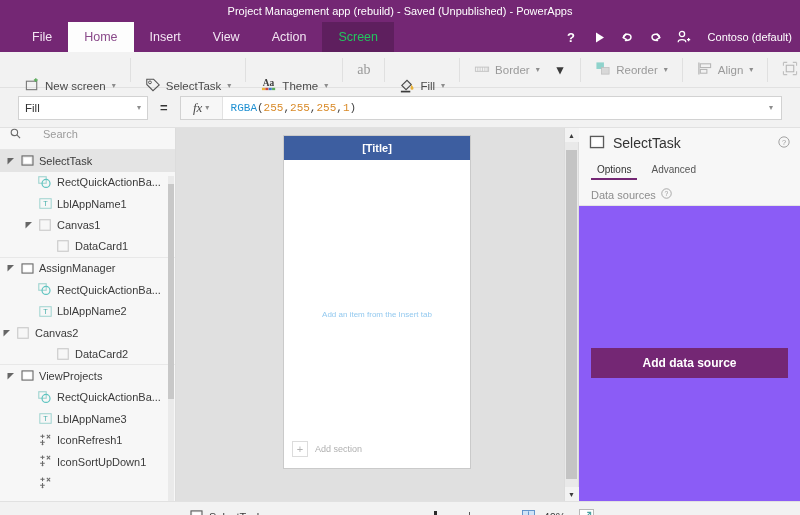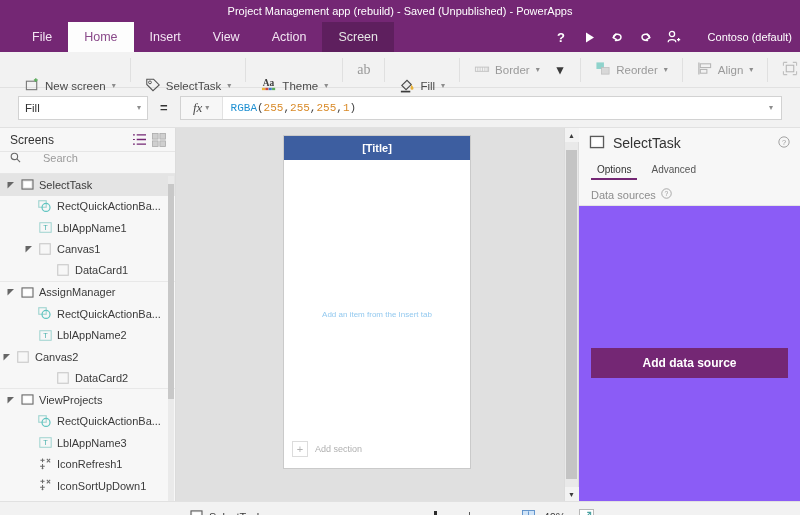--- a/index.html
+++ b/index.html
@@ -24,30 +24,30 @@
   .menubar {
     height: 30px; background: #742774;
     display: flex; align-items: stretch; position: relative;
   }
   .menubar .tabs { display: flex; align-items: stretch; padding-left: 16px; }
   .mtab {
     padding: 0 16px; display: flex; align-items: center;
     color: #f3e6f3; font-size: 12.5px; cursor: default;
   }
   .mtab.active { background: #fdfdfd; color: #8a4a8a; }
-  .mtab.screen-hl { background: #5e1f5e; color:#e5e5e5; }
+  .mtab.screen-hl { background: #5e1f5e; color:#22c55e; }
   .menu-right {
     position: absolute; right: 8px; top: 0; bottom: 0;
     display: flex; align-items: center; gap: 13px; color: #fff;
   }
   .menu-right .icn {
     display:flex; align-items:center; justify-content:center;
     width:15px; height:15px; cursor: default;
   }
-  .menu-right .org { font-size: 11px; margin-left: 14px; }
+  .menu-right .org { font-size: 11px; margin-left: 4px; }
 
   
   .ribbon {
     height: 36px; background: #f2f2f2; border-bottom: 1px solid #e1e1e1;
     display: flex; align-items: center; padding-left: 18px; position: relative;
   }
   .rgroup { display: flex; align-items: center; height: 100%; }
   .rsep { width: 1px; height: 24px; background: #e0e0e0; margin: 0 7px; }
   .ritem {
     display: flex; align-items: center; gap: 5px;
@@ -421,37 +421,20 @@
     <div class="fxinput">
       <span id="formula-tokens"><span class="tok-fn">RGBA</span><span class="tok-pa">(</span><span class="tok-num">255</span><span class="tok-pa">,</span><span class="tok-num">255</span><span class="tok-pa">,</span><span class="tok-num">255</span><span class="tok-pa">,</span><span class="tok-num">1</span><span class="tok-pa">)</span></span>
       <span class="caret">▾</span>
     </div>
   </div>
 </div>
 
 <div class="main">
 
   <div class="sidebar">
-    <div class="sb-head">
-      <span class="ttl">Screens</span>
-      <span class="vicon">
-        <svg width="15" height="13" viewBox="0 0 16 14">
-            <path d="M1 2 h2 M1 7 h2 M1 12 h2" stroke="#742774" stroke-width="1.3"></path>
-            <path d="M5 2 h10 M5 7 h10 M5 12 h10" stroke="#742774" stroke-width="1.5"></path>
-          </svg>
-      </span>
-      <span class="vicon">
-        <svg width="14" height="14" viewBox="0 0 14 14">
-            <rect x="0.5" y="0.5" width="5.6" height="5.6" fill="#cfcfcf" stroke="#aaa" stroke-width="0.8"></rect>
-            <rect x="7.9" y="0.5" width="5.6" height="5.6" fill="#cfcfcf" stroke="#aaa" stroke-width="0.8"></rect>
-            <rect x="0.5" y="7.9" width="5.6" height="5.6" fill="#cfcfcf" stroke="#aaa" stroke-width="0.8"></rect>
-            <rect x="7.9" y="7.9" width="5.6" height="5.6" fill="#cfcfcf" stroke="#aaa" stroke-width="0.8"></rect>
-          </svg>
-      </span>
-    </div>
     <div class="sb-search">
       <span>
         <svg width="11" height="11" viewBox="0 0 12 12">
             <circle cx="4.8" cy="4.8" r="3.5" stroke="#6a6a6a" stroke-width="1.2" fill="none"></circle>
             <path d="M7.5 7.5 L11 11" stroke="#6a6a6a" stroke-width="1.2"></path>
           </svg>
       </span>
       <span class="ph">Search</span>
     </div>
     <div class="sb-tree" id="screens-tree">

